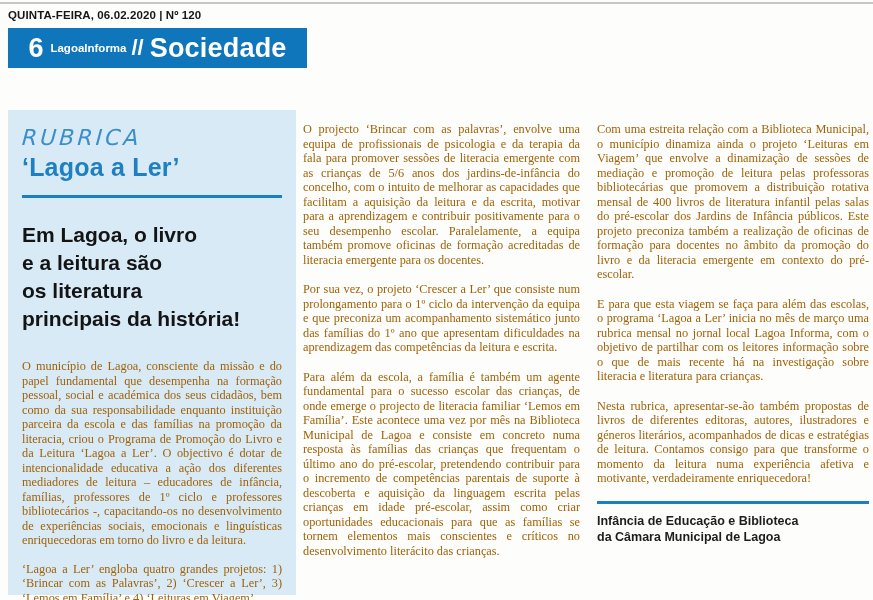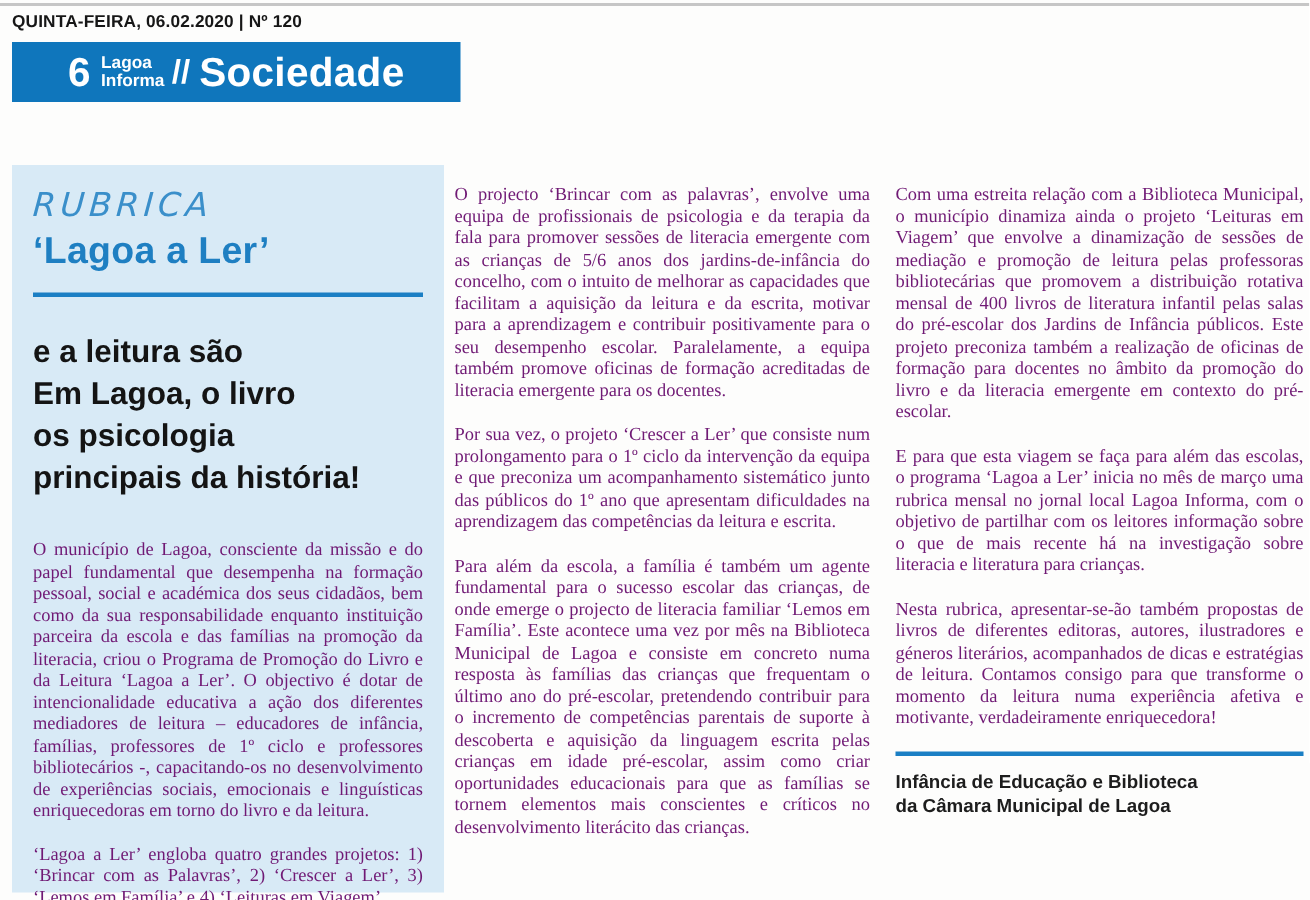--- a/index.html
+++ b/index.html
@@ -18,21 +18,21 @@
     font-family:"Liberation Sans", sans-serif;
     font-weight:bold; font-size:11.5px; color:#161616; letter-spacing:0.1px;
   }
   .banner {
     position:absolute; left:8px; top:28px; width:299px; height:40px;
     background:#0f76bc; color:#ffffff;
     display:flex; align-items:center; justify-content:center;
     font-family:"Liberation Sans", sans-serif;
   }
   .banner .num { font-size:27px; font-weight:bold; line-height:1; margin-right:7px; }
-  .banner .brand { display:flex; flex-direction:column; line-height:1.02; font-weight:bold; font-size:11.5px; margin-right:5px; margin-top:2px; }
+  .banner .brand { display:flex; flex-direction:row; line-height:1.02; font-weight:bold; font-size:11.5px; margin-right:5px; margin-top:2px; }
   .banner .sep { font-size:22px; font-weight:bold; margin-right:6px; }
   .banner .section { font-size:27px; font-weight:bold; letter-spacing:0.2px; }
 
   .rubric-panel {
     position:absolute; left:8px; top:110px; width:288px; height:485px;
     background:#d8eaf6; padding:15px 14px 0 14px;
   }
   .rubric-kicker {
     font-family:"DejaVu Sans", sans-serif;
     font-style:italic; font-size:22px; letter-spacing:3px;
@@ -42,21 +42,21 @@
     font-family:"Liberation Sans", sans-serif;
     font-weight:bold; font-size:25px; color:#1e7fc2; margin-top:3px; letter-spacing:0.2px;
   }
   .rubric-divider { height:3px; background:#1b7fc4; margin:13px 0 0 0; }
   .headline {
     margin-top:23px;
     font-family:"Liberation Sans", sans-serif;
     font-weight:bold; font-size:21px; line-height:28px; color:#141414;
   }
   .body-text {
-    font-size:12.3px; line-height:14.5px; text-align:justify; color:#701a75;
+    font-size:12.3px; line-height:14.5px; text-align:justify; color:#a16207;
   }
   .rubric-panel .body-text.first { margin-top:26px; }
   .rubric-panel .body-text + .body-text { margin-top:14px; }
 
   .col-mid  { position:absolute; left:303px; top:122px; width:277px; }
   .col-right{ position:absolute; left:597px; top:122px; width:272px; }
   .col-mid .body-text, .col-right .body-text { margin-bottom:15px; }
 
   .byline-divider { height:3px; background:#1b7fc4; margin:4px 0 9px 0; }
   .byline {
@@ -82,33 +82,33 @@
     <span class="sep">//</span>
     <span class="section">Sociedade</span>
   </div>
 
   <div class="rubric-panel">
     <div class="rubric-kicker">RUBRICA</div>
     <div class="rubric-title">‘Lagoa a Ler’</div>
     <div class="rubric-divider"></div>
 
     <div class="headline">
+      <div>Em Lagoa, o livro</div>
       <div>e a leitura são</div>
-      <div>Em Lagoa, o livro</div>
-      <div>os psicologia</div>
+      <div>os literatura</div>
       <div>principais da história!</div>
     </div>
 
     <p class="body-text first">O município de Lagoa, consciente da missão e do papel fundamental que desempenha na formação pessoal, social e académica dos seus cidadãos, bem como da sua responsabilidade enquanto instituição parceira da escola e das famílias na promoção da literacia, criou o Programa de Promoção do Livro e da Leitura ‘Lagoa a Ler’. O objectivo é dotar de intencionalidade educativa a ação dos diferentes mediadores de leitura – educadores de infância, famílias, professores de 1º ciclo e professores bibliotecários -, capacitando-os no desenvolvimento de experiências sociais, emocionais e linguísticas enriquecedoras em torno do livro e da leitura.</p>
     <p class="body-text">‘Lagoa a Ler’ engloba quatro grandes projetos: 1) ‘Brincar com as Palavras’, 2) ‘Crescer a Ler’, 3) ‘Lemos em Família’ e 4) ‘Leituras em Viagem’.</p>
   </div>
 
   <div class="col-mid">
     <p class="body-text">O projecto ‘Brincar com as palavras’, envolve uma equipa de profissionais de psicologia e da terapia da fala para promover sessões de literacia emergente com as crianças de 5/6 anos dos jardins-de-infância do concelho, com o intuito de melhorar as capacidades que facilitam a aquisição da leitura e da escrita, motivar para a aprendizagem e contribuir positivamente para o seu desempenho escolar. Paralelamente, a equipa também promove oficinas de formação acreditadas de literacia emergente para os docentes.</p>
-    <p class="body-text">Por sua vez, o projeto ‘Crescer a Ler’ que consiste num prolongamento para o 1º ciclo da intervenção da equipa e que preconiza um acompanhamento sistemático junto das públicos do 1º ano que apresentam dificuldades na aprendizagem das competências da leitura e escrita.</p>
+    <p class="body-text">Por sua vez, o projeto ‘Crescer a Ler’ que consiste num prolongamento para o 1º ciclo da intervenção da equipa e que preconiza um acompanhamento sistemático junto das famílias do 1º ano que apresentam dificuldades na aprendizagem das competências da leitura e escrita.</p>
     <p class="body-text">Para além da escola, a família é também um agente fundamental para o sucesso escolar das crianças, de onde emerge o projecto de literacia familiar ‘Lemos em Família’. Este acontece uma vez por mês na Biblioteca Municipal de Lagoa e consiste em concreto numa resposta às famílias das crianças que frequentam o último ano do pré-escolar, pretendendo contribuir para o incremento de competências parentais de suporte à descoberta e aquisição da linguagem escrita pelas crianças em idade pré-escolar, assim como criar oportunidades educacionais para que as famílias se tornem elementos mais conscientes e críticos no desenvolvimento literácito das crianças.</p>
   </div>
 
   <div class="col-right">
     <p class="body-text">Com uma estreita relação com a Biblioteca Municipal, o município dinamiza ainda o projeto ‘Leituras em Viagem’ que envolve a dinamização de sessões de mediação e promoção de leitura pelas professoras bibliotecárias que promovem a distribuição rotativa mensal de 400 livros de literatura infantil pelas salas do pré-escolar dos Jardins de Infância públicos. Este projeto preconiza também a realização de oficinas de formação para docentes no âmbito da promoção do livro e da literacia emergente em contexto do pré-escolar.</p>
     <p class="body-text">E para que esta viagem se faça para além das escolas, o programa ‘Lagoa a Ler’ inicia no mês de março uma rubrica mensal no jornal local Lagoa Informa, com o objetivo de partilhar com os leitores informação sobre o que de mais recente há na investigação sobre literacia e literatura para crianças.</p>
     <p class="body-text">Nesta rubrica, apresentar-se-ão também propostas de livros de diferentes editoras, autores, ilustradores e géneros literários, acompanhados de dicas e estratégias de leitura. Contamos consigo para que transforme o momento da leitura numa experiência afetiva e motivante, verdadeiramente enriquecedora!</p>
 
     <div class="byline-divider"></div>
     <div class="byline">

